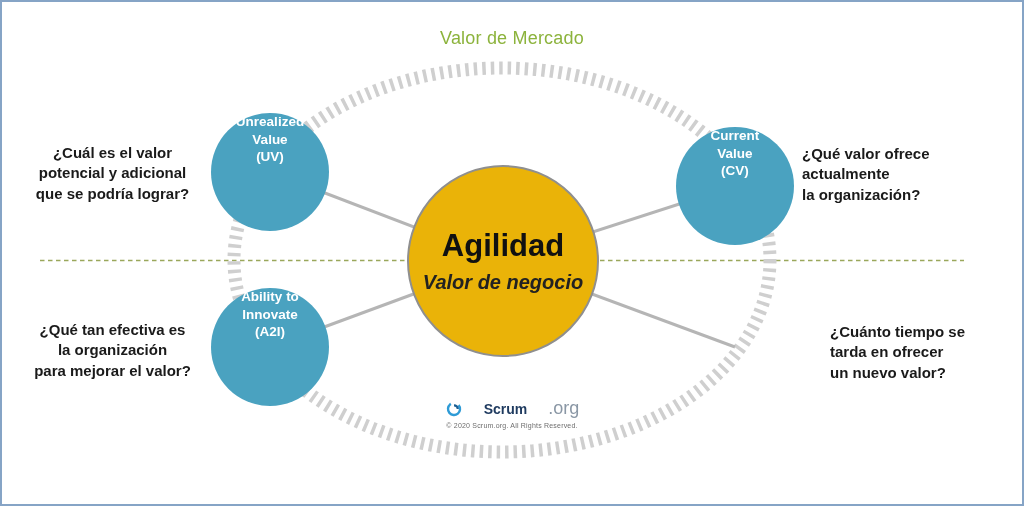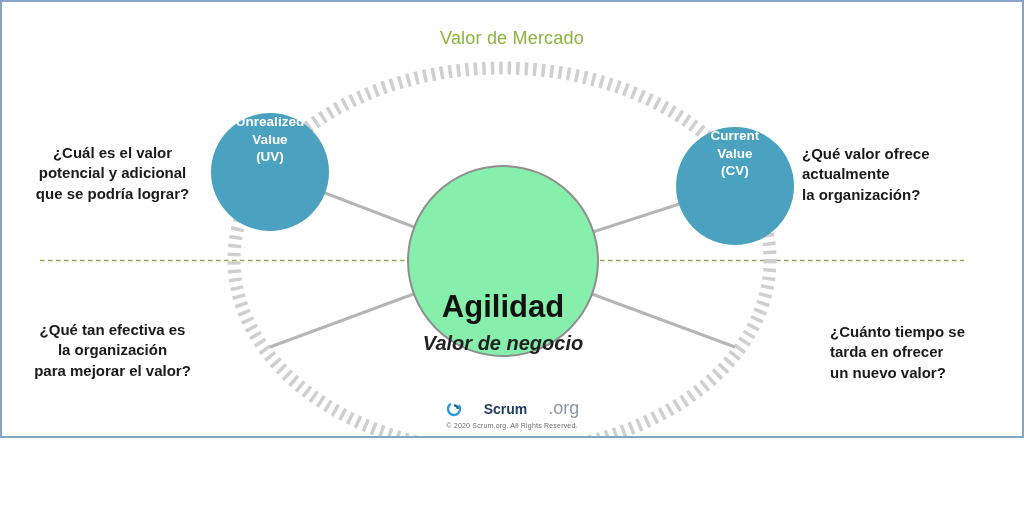--- a/index.html
+++ b/index.html
@@ -4,37 +4,37 @@
 <style>
   :root{
     --teal:#4aa2c0; --green:#8cb33c; --arc:#cfcfcf; --line:#9aa75b;
     --connector:#b5b5b5; --circle-border:#8f8f8f; --border:#86a4c6;
     --text:#1a1a1a; --logo-navy:#1e3a5f; --logo-gray:#8a97a5; --logo-blue:#2e9bd6;
   }
   *{margin:0;padding:0;box-sizing:border-box;}
   html,body{background:#fff;}
   body{font-family:"Liberation Sans", sans-serif;}
   .canvas{
-    position:relative; width:1024px; height:438px; background:#fff;
+    position:relative; width:1024px; height:506px; background:#fff;
     border:2px solid var(--border); overflow:hidden;
   }
   svg.layer{position:absolute; left:0; top:0; width:1024px; height:506px;}
   .ring{fill:none; stroke:var(--arc); stroke-width:13; stroke-dasharray:3.5 5;}
   .divider{stroke:var(--line); stroke-width:1.6; stroke-dasharray:4.5 3.5;}
   .connector{stroke:var(--connector); stroke-width:3;}
   .label{
     position:absolute; left:0; right:0; text-align:center;
     color:var(--green); font-size:18px; letter-spacing:.2px;
   }
   .label.top{top:26px;}
   .label.bottom{top:472px;}
   .center-circle{
     position:absolute; left:405px; top:163px; width:192px; height:192px;
-    background:#86efac; border:2px solid var(--circle-border); border-radius:50%;
-    display:flex; flex-direction:column; align-items:center; justify-content:flex-end;
+    background:#eab308; border:2px solid var(--circle-border); border-radius:50%;
+    display:flex; flex-direction:column; align-items:center; justify-content:center;
   }
   .center-title{font-size:31px; font-weight:700; color:#111;}
   .center-subtitle{font-size:20px; font-style:italic; font-weight:700; color:#222; margin-top:7px;}
   .kva{
     position:absolute; width:118px; height:118px; border-radius:50%;
     background:var(--teal);
     display:flex; justify-content:center; text-align:center;
   }
   .kva span{
     color:#fff; font-size:13.5px; font-weight:700; line-height:1.3; white-space:pre-line;
@@ -82,20 +82,25 @@
   <div class="kva uv">
     <span>Unrealized
 Value
 (UV)</span>
   </div>
   <div class="kva cv">
     <span>Current
 Value
 (CV)</span>
   </div>
+  <div class="kva a2i">
+    <span>Ability to
+Innovate
+(A2I)</span>
+  </div>
 
   <div class="center-circle">
     <div class="center-title">Agilidad</div>
     <div class="center-subtitle">Valor de negocio</div>
   </div>
 
   <div class="question q-uv">¿Cuál es el valor
 potencial y adicional
 que se podría lograr?</div>
   <div class="question q-cv">¿Qué valor ofrece

